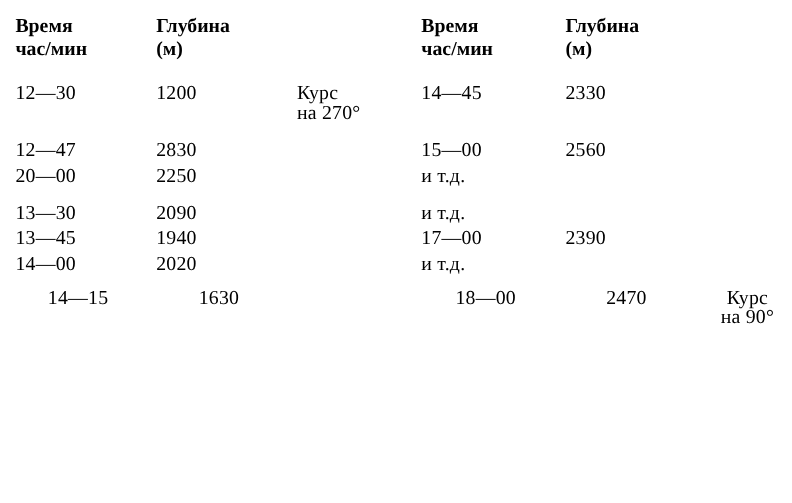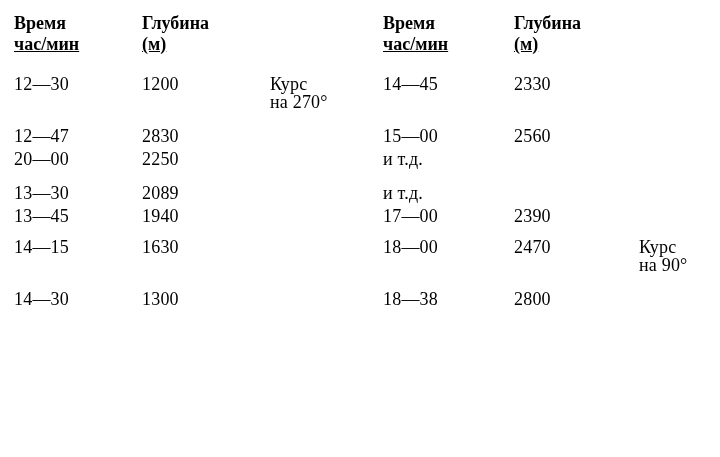--- a/index.html
+++ b/index.html
@@ -42,30 +42,29 @@
   col.c-dep2   { width: 125px; }
   col.c-note2  { width: 95px; }
 
   .head-row td {
     font-weight: bold;
     padding-left: 14px;
     padding-top: 14px;
   }
   .head-row.second td {
     padding-top: 3px;
-    text-decoration: underline;
   }
   .data-row td {
     padding-left: 14px;
     font-weight: normal;
     font-size: 18px;
     letter-spacing: 0.2px;
   }
   .spacer-top td { padding-top: 22px; }
-  .gap-sm td { padding-top: 13px; }
+  .gap-sm td { padding-top: 13px; text-align: center; }
   .gap-md td { padding-top: 16px; }
   .gap-xs td { padding-top: 5px; }
 
   .note {
     font-weight: bold;
     line-height: 1.12;
     white-space: pre-line;
   }
   .etc {
     font-weight: bold;
@@ -127,50 +126,50 @@
         <td>2250</td>
         <td class="note"></td>
         <td class="etc">и т.д.</td>
         <td></td>
         <td class="note"></td>
       </tr>
 
 
       <tr class="data-row gap-md">
         <td>13—30</td>
-        <td>2089</td>
+        <td>2090</td>
         <td class="note"></td>
         <td class="etc">и т.д.</td>
         <td></td>
         <td class="note"></td>
       </tr>
 
       <tr class="data-row gap-xs">
         <td>13—45</td>
         <td>1940</td>
         <td class="note"></td>
         <td>17—00</td>
         <td>2390</td>
         <td class="note"></td>
       </tr>
 
+      <tr class="data-row gap-xs">
+        <td>14—00</td>
+        <td>2020</td>
+        <td class="note"></td>
+        <td class="etc">и т.д.</td>
+        <td></td>
+        <td class="note"></td>
+      </tr>
 
       <tr class="data-row gap-sm">
         <td>14—15</td>
         <td>1630</td>
         <td class="note"></td>
         <td>18—00</td>
         <td>2470</td>
         <td class="note">Курс
 на 90°</td>
       </tr>
 
-      <tr class="data-row gap-md">
-        <td>14—30</td>
-        <td>1300</td>
-        <td class="note"></td>
-        <td>18—38</td>
-        <td>2800</td>
-        <td class="note"></td>
-      </tr>
     </tbody>
   </table>
 </div>
 
 </body></html>

